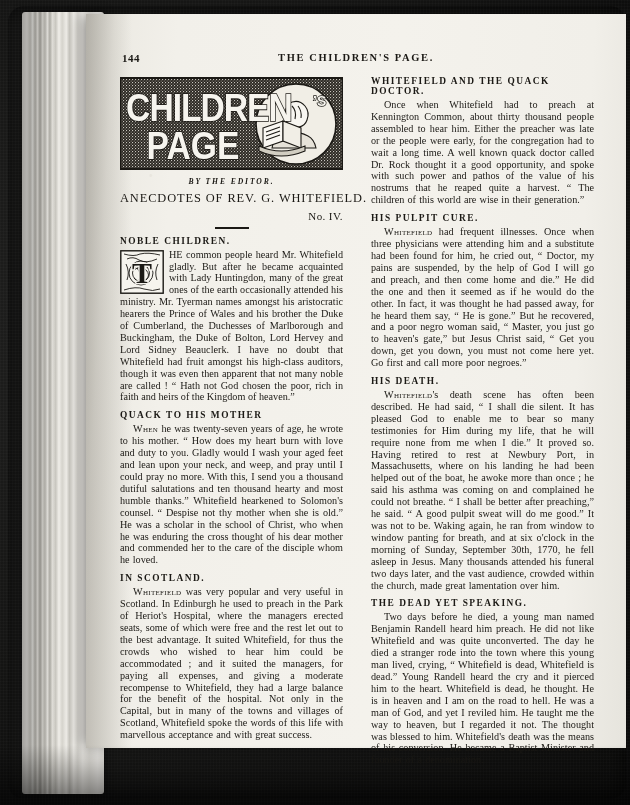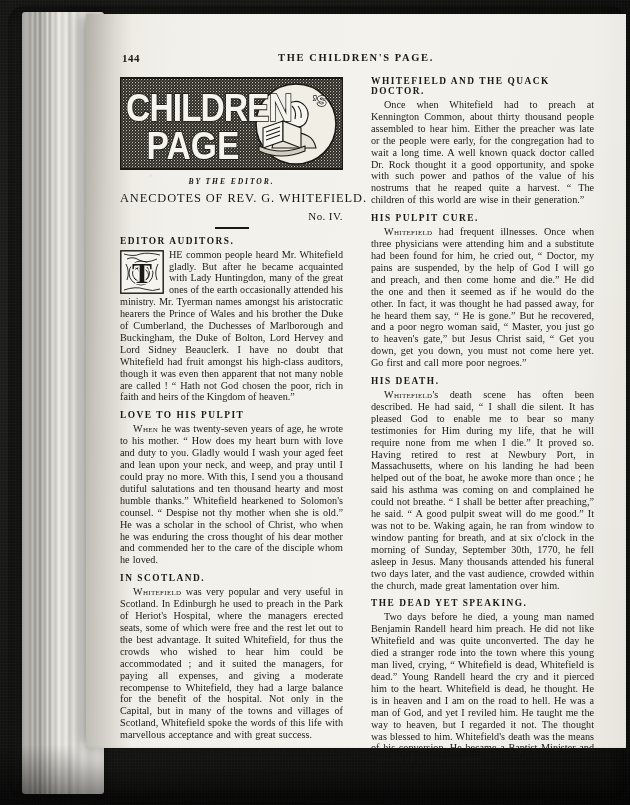--- a/index.html
+++ b/index.html
@@ -142,21 +142,21 @@
                 <text x="26" y="82" font-size="33" letter-spacing="0" transform="scale(1.02,1.18) translate(0,-12)">PAGE</text>
               </g>
             </svg>
           </div>
 
           <div class="byline">BY THE EDITOR.</div>
           <div class="title">ANECDOTES OF REV. G. WHITEFIELD.</div>
           <div class="subtitle">No. IV.</div>
           <div class="rule"></div>
 
-          <div class="sec-head">EDITOR AUDITORS.</div>
+          <div class="sec-head">NOBLE CHILDREN.</div>
 
           <div class="firstpar">
             <svg class="dropcap-wrap" viewBox="0 0 44 44">
               <rect x="0.8" y="0.8" width="42.4" height="42.4" fill="#f4f2ec" stroke="#1d1b17" stroke-width="1.4"></rect>
               <g stroke="#1d1b17" fill="none" stroke-width="0.9">
                 <path d="M4 4 q10 3 16 0 q8 -2 20 1"></path>
                 <path d="M4 40 q12 -4 20 -1 q9 3 16 0"></path>
                 <path d="M7 9 q6 -3 12 1 q7 4 18 -1"></path>
                 <circle cx="21" cy="23" r="12"></circle>
                 <circle cx="21" cy="23" r="8.5"></circle>
@@ -164,21 +164,21 @@
                 <path d="M17 18 q5 6 2 12 M25 19 q-4 6 -1 11"></path>
                 <path d="M6 14 q4 8 1 16 M38 14 q-4 8 -1 16"></path>
               </g>
               <g fill="#1d1b17" font-family="Liberation Serif, serif" font-weight="700" font-size="30">
                 <text x="22" y="33" text-anchor="middle" stroke="#f4f2ec" stroke-width="2.6" paint-order="stroke">T</text>
               </g>
             </svg>
             <span>HE common people heard Mr. Whitefield gladly. But after he became acquainted with Lady Huntingdon, many of the great ones of the earth occasionally attended his ministry. Mr. Tyerman names amongst his aristocratic hearers the Prince of Wales and his brother the Duke of Cumberland, the Duchesses of Marlborough and Buckingham, the Duke of Bolton, Lord Hervey and Lord Sidney Beauclerk. I have no doubt that Whitefield had fruit amongst his high-class auditors, though it was even then apparent that not many noble are called ! “ Hath not God chosen the poor, rich in faith and heirs of the Kingdom of heaven.”</span>
           </div>
 
-          <div class="sec-head">LOVE TO HIS PULPIT</div>
+          <div class="sec-head">QUACK TO HIS MOTHER</div>
           <p class="p indent"><span class="sc">When</span><span> he was twenty-seven years of age, he wrote to his mother. “ How does my heart burn with love and duty to you. Gladly would I wash your aged feet and lean upon your neck, and weep, and pray until I could pray no more. With this, I send you a thousand dutiful salutations and ten thousand hearty and most humble thanks.” Whitefield hearkened to Solomon's counsel. “ Despise not thy mother when she is old.” He was a scholar in the school of Christ, who when he was enduring the cross thought of his dear mother and commended her to the care of the disciple whom he loved.</span></p>
 
           <div class="sec-head">IN SCOTLAND.</div>
           <p class="p indent"><span class="sc">Whitefield</span><span> was very popular and very useful in Scotland. In Edinburgh he used to preach in the Park of Heriot's Hospital, where the managers erected seats, some of which were free and the rest let out to the best advantage. It suited Whitefield, for thus the crowds who wished to hear him could be accommodated ; and it suited the managers, for paying all expenses, and giving a moderate recompense to Whitefield, they had a large balance for the benefit of the hospital. Not only in the Capital, but in many of the towns and villages of Scotland, Whitefield spoke the words of this life with marvellous acceptance and with great success.</span></p>
         </div>
 
         <div class="col col-right">
 
           <div class="sec-head" style="margin-top:0">WHITEFIELD AND THE QUACK DOCTOR.</div>
           <p class="p indent">Once when Whitefield had to preach at Kennington Common, about thirty thousand people assembled to hear him. Either the preacher was late or the people were early, for the congregation had to wait a long time. A well known quack doctor called Dr. Rock thought it a good opportunity, and spoke with such power and pathos of the value of his nostrums that he reaped quite a harvest. “ The children of this world are wise in their generation.”</p>

